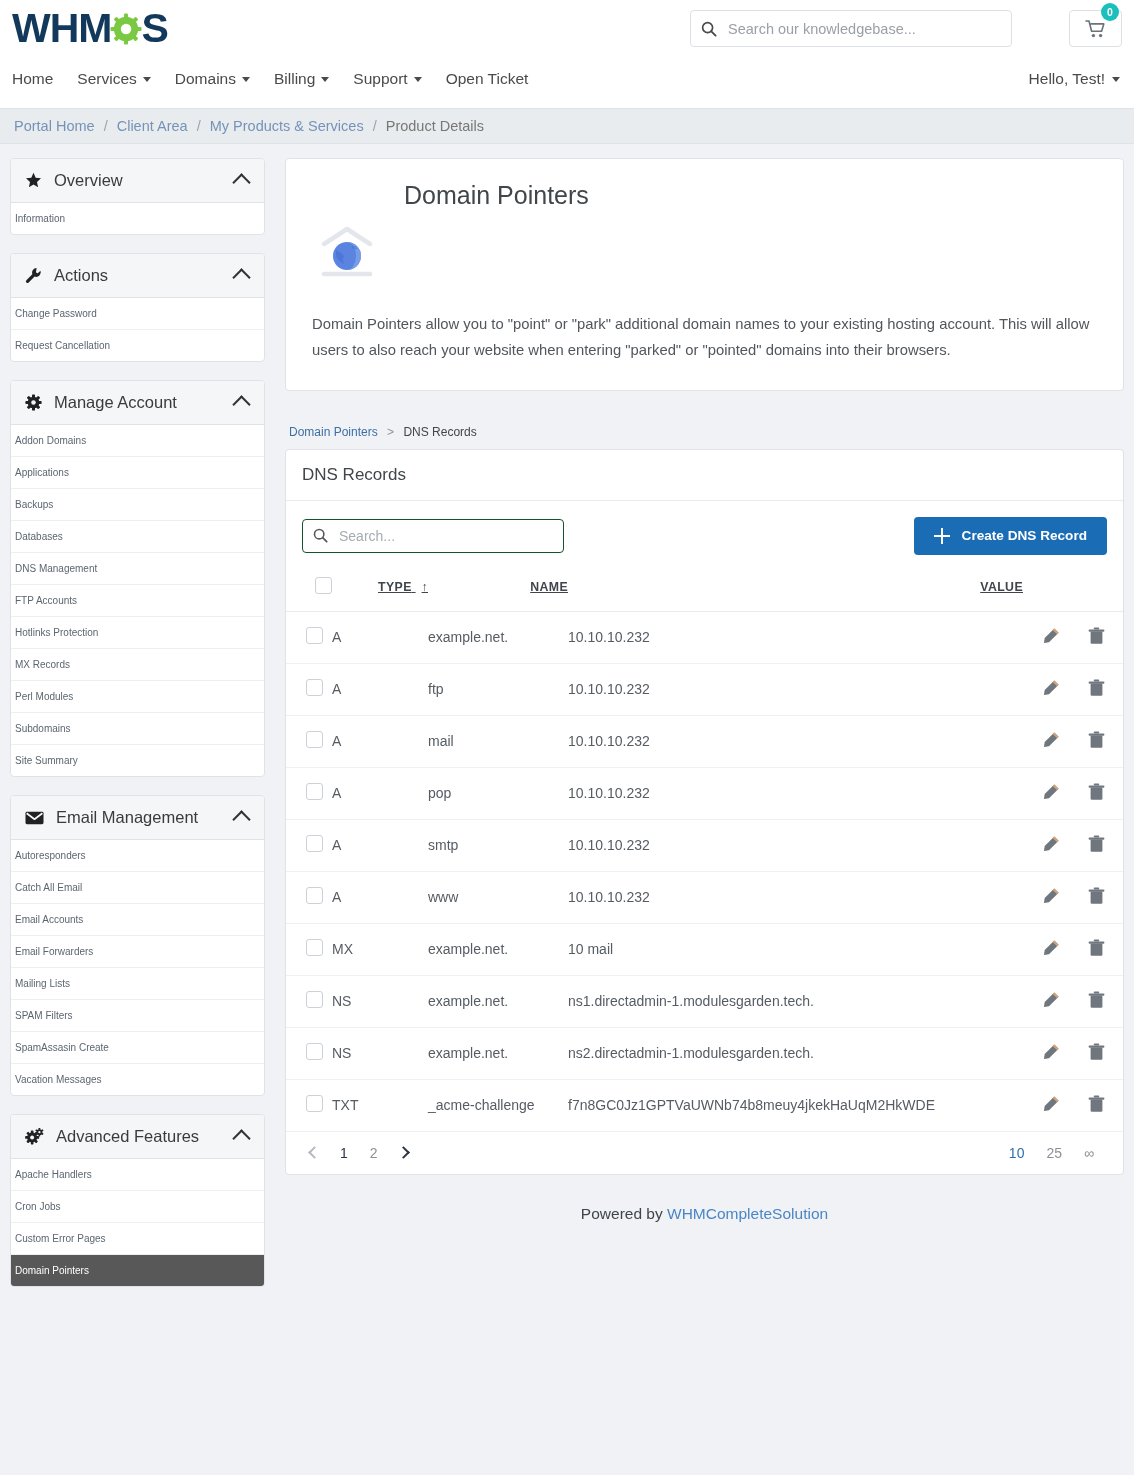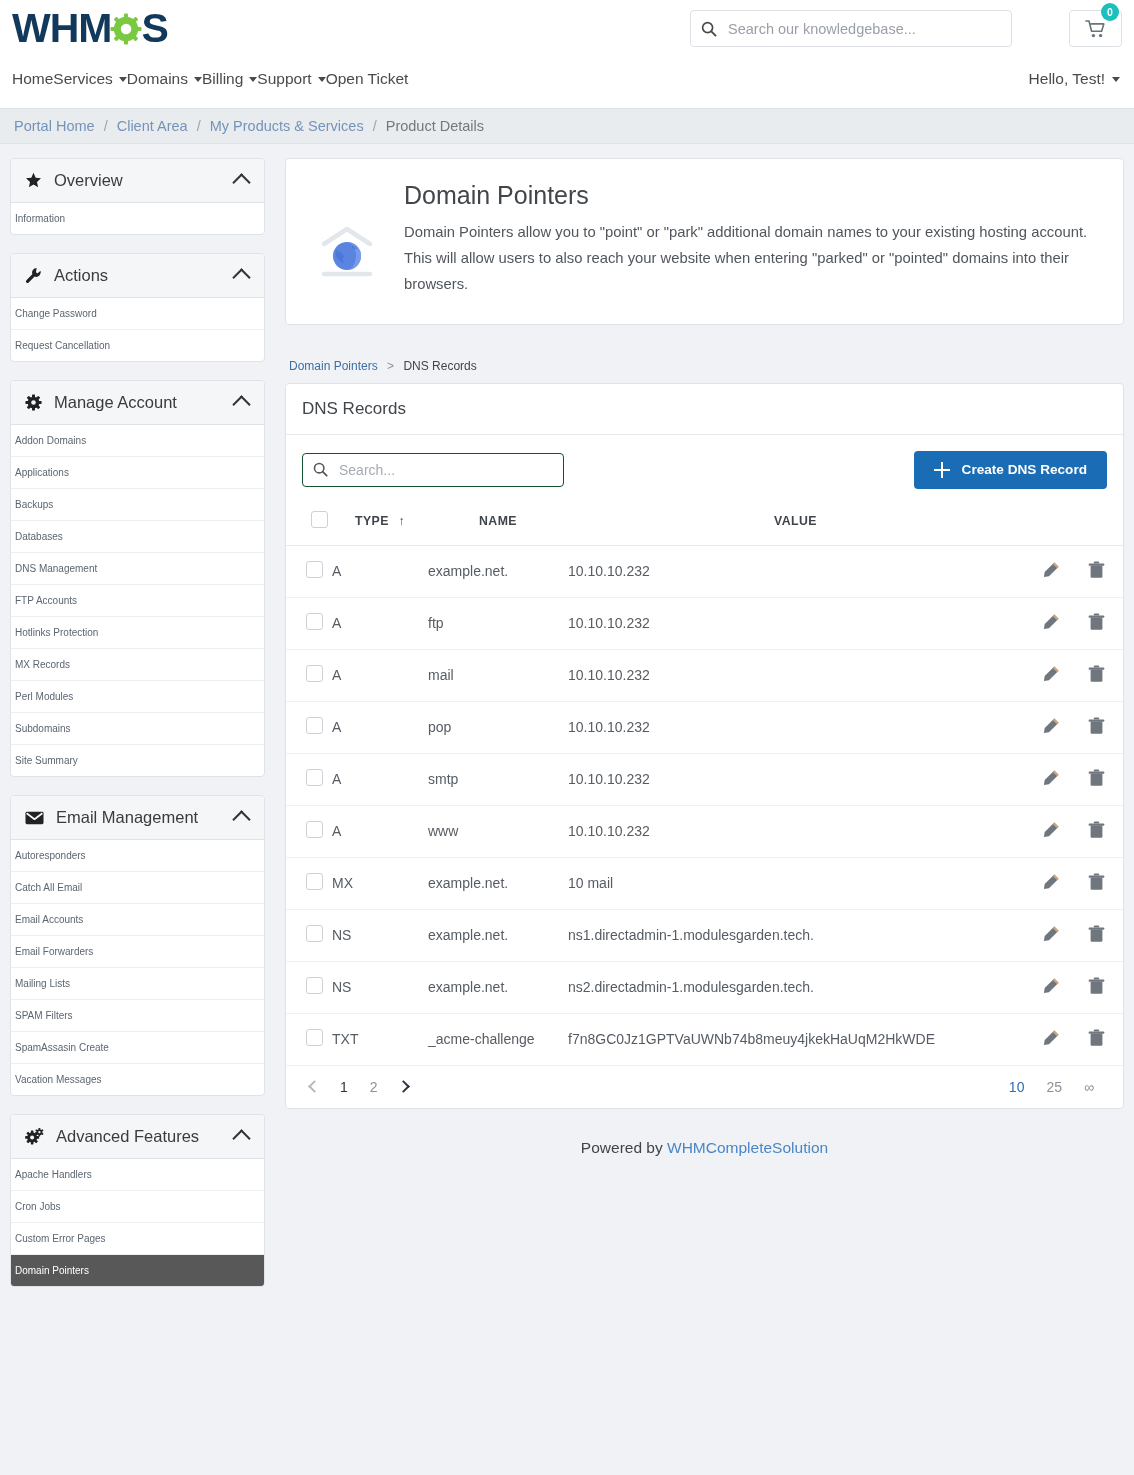--- a/index.html
+++ b/index.html
@@ -75,20 +75,21 @@
     border-radius: 50%;
     width: 18px; height: 18px;
     font-size: 10.5px;
     font-weight: bold;
     display: flex; align-items: center; justify-content: center;
   }
   .mainnav {
     position: absolute;
     left: 12px; top: 70px;
     display: flex;
+    gap: 24px;
     align-items: center;
   }
   .mainnav a {
     color: #4a4a4a;
     font-size: 15.5px;
     text-decoration: none;
     display: flex; align-items: center;
     gap: 6px;
   }
   .caret {
@@ -178,21 +179,21 @@
     border: 1px solid #dfe3e8;
     border-radius: 4px;
   }
   .hero { padding: 22px 26px 26px 26px; display: block; }
   .hero h1 {
     margin: 0 0 10px 92px;
     font-size: 25px;
     font-weight: normal;
     color: #41464b;
   }
-  .hero-body { display: flex; align-items: flex-start; }
+  .hero-body { display: flex; align-items: flex-start; flex-direction: column; }
   .hero-icon { width: 92px; flex: 0 0 92px; padding-top: 2px; }
   .hero-text {
     font-size: 14.8px;
     line-height: 1.75;
     color: #50565c;
   }
 
   .sub-crumb {
     padding: 16px 4px 10px 4px;
     font-size: 12px;
@@ -247,27 +248,28 @@
     flex: 0 0 16px;
   }
   .plus::before, .plus::after {
     content: ""; position: absolute; background: #fff;
   }
   .plus::before { left: 0; top: 7px; width: 16px; height: 2px; }
   .plus::after { top: 0; left: 7px; height: 16px; width: 2px; }
 
   table.dns { width: 100%; border-collapse: collapse; }
   table.dns th {
-    text-align: center;
+    text-align: right;
     font-size: 12.3px;
     font-weight: bold;
     letter-spacing: .4px;
     color: #3f454b;
     padding: 8px 0 14px 0;
     border-bottom: 1px solid #e8ebee;
+    text-decoration: underline;
   }
   table.dns td {
     font-size: 14px;
     color: #565c63;
     padding: 15px 0;
     border-bottom: 1px solid #eef0f2;
   }
   .col-chk { width: 46px; padding-left: 20px !important; }
   .col-type { width: 96px; }
   .col-name { width: 140px; }

